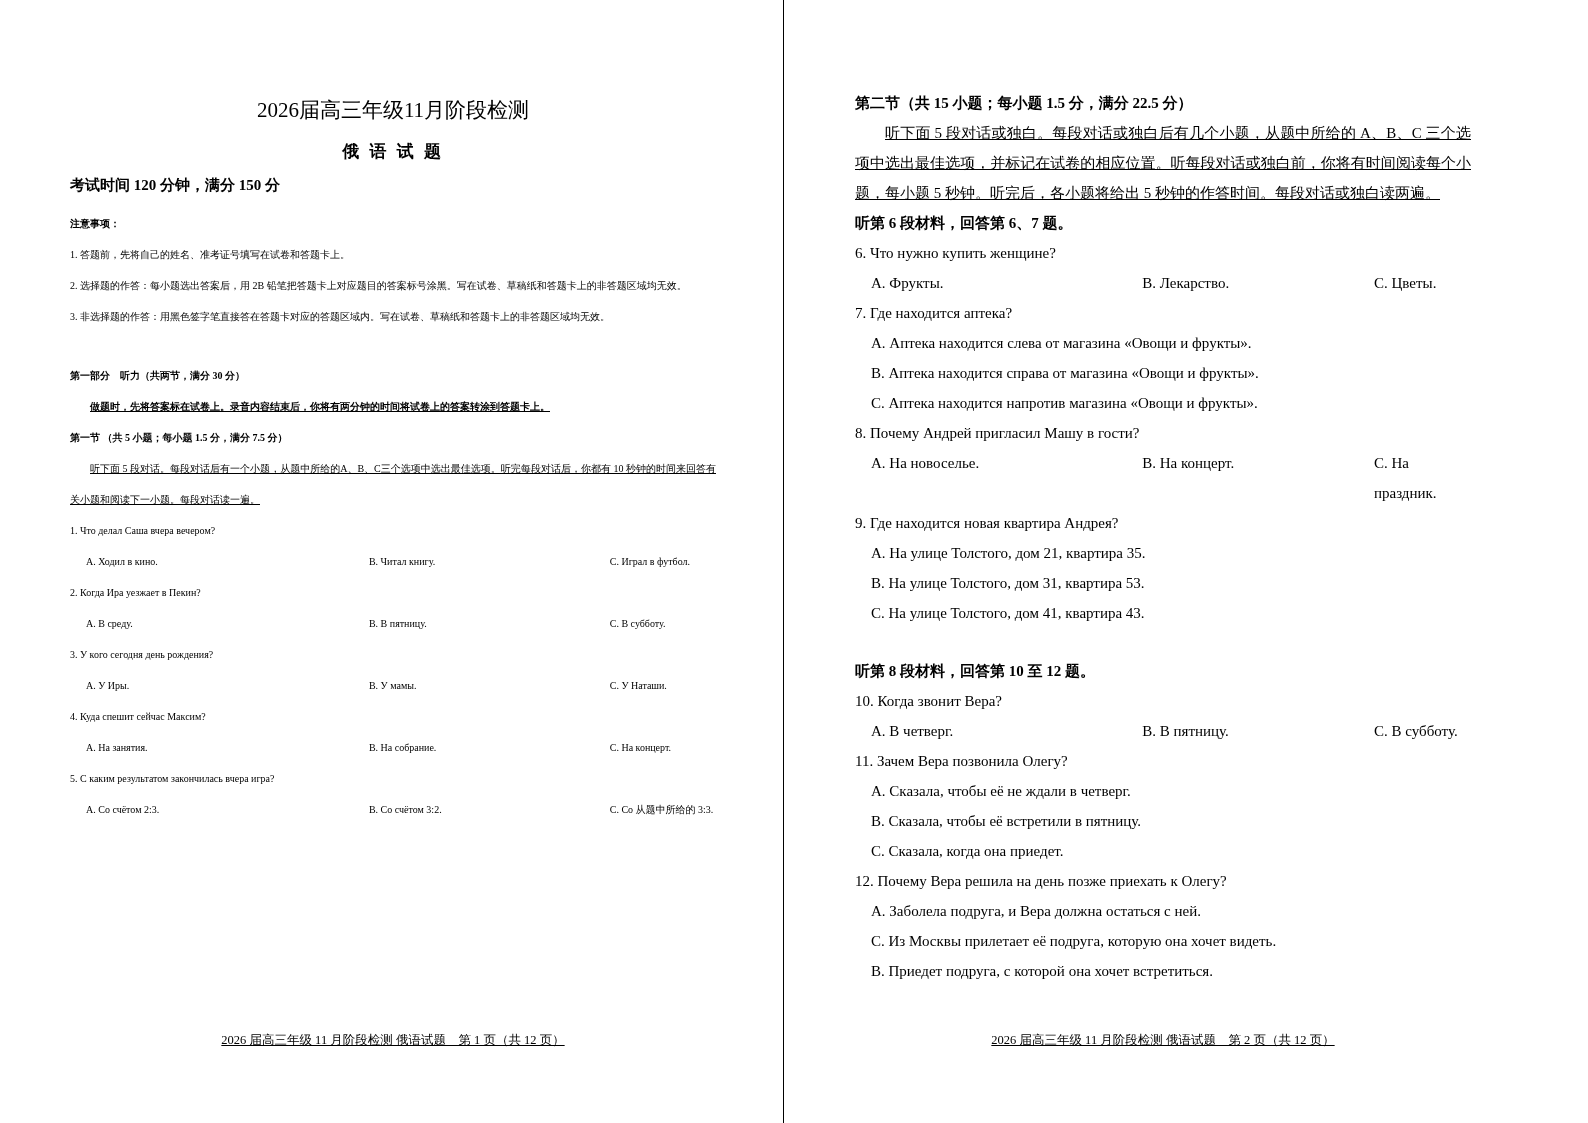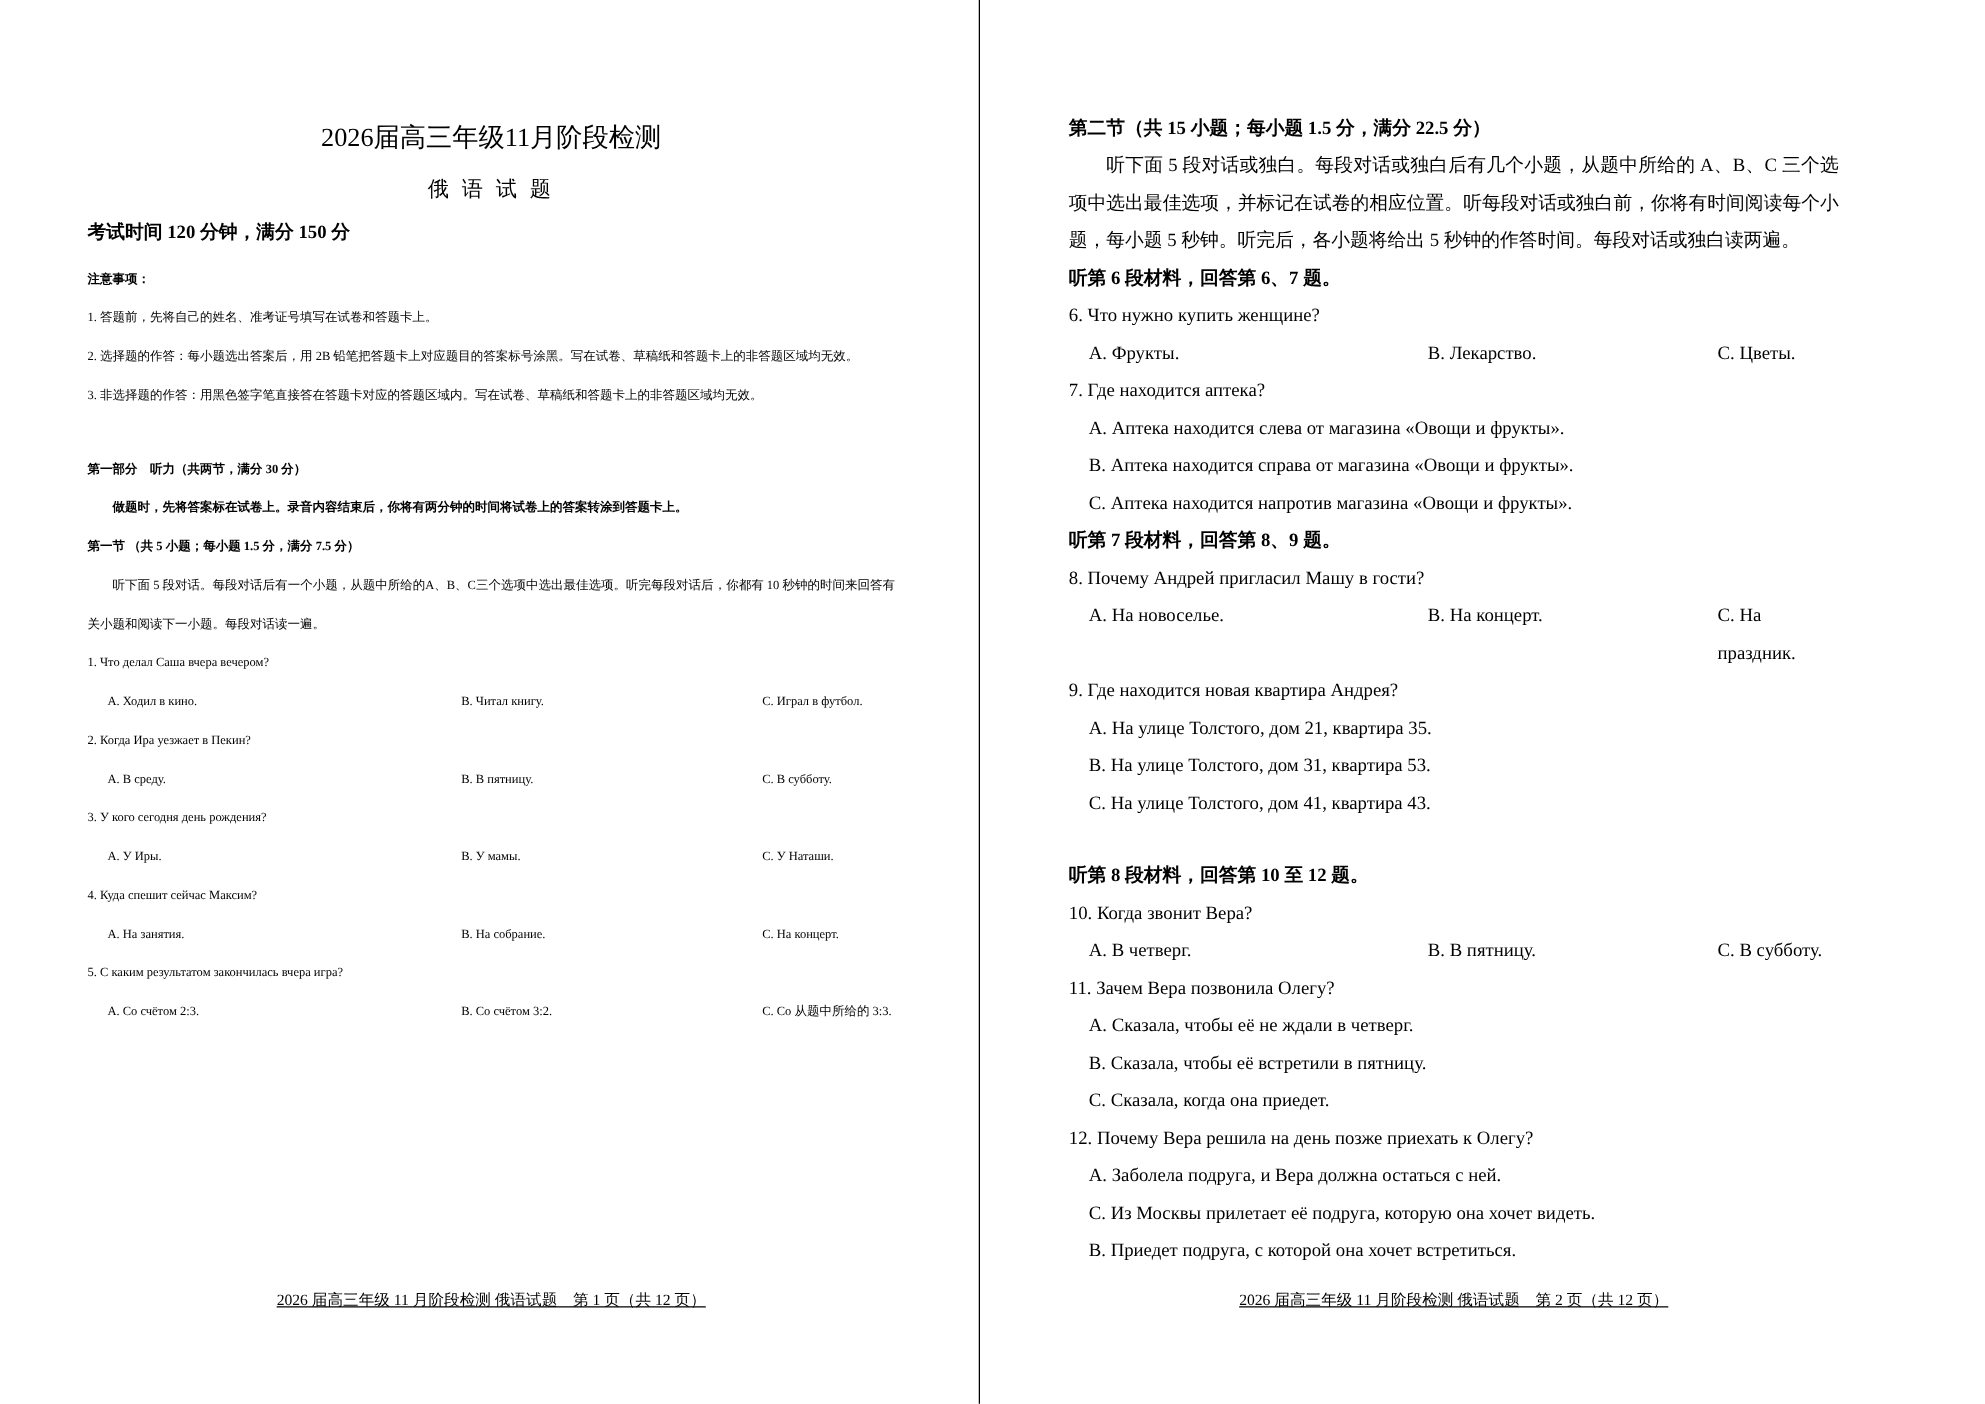--- a/index.html
+++ b/index.html
@@ -12,28 +12,28 @@
   }
   .divider {
     position: absolute; left: 783px; top: 0;
     width: 1px; height: 1123px; background: #000;
   }
   .page { position: absolute; top: 0; height: 1123px; }
   .page-1 { left: 70px; width: 646px; padding-top: 96px; }
   .page-2 { left: 855px; width: 616px; padding-top: 88px; }
 
   .title { font-size: 21px; font-weight: normal; text-align: center; margin-bottom: 16px; }
-  .subtitle { font-size: 17px; font-weight: normal; text-align: center; letter-spacing: 3px; margin-bottom: 13px; }
+  .subtitle { font-size: 17px; font-weight: bold; text-align: center; letter-spacing: 3px; margin-bottom: 13px; }
   .exam-info { font-size: 15px; font-weight: bold; text-align: left; margin-bottom: 13px; }
 
   .para, .line { font-size: 10px; line-height: 31px; }
   .page-2 .para, .page-2 .line { font-size: 15px; line-height: 30px; }
   .para { text-align: justify; }
   .bold { font-weight: bold; }
-  .indent { text-indent: 2em; }
+  .indent { text-indent: 2em; text-decoration: underline; }
   .gap-lg { margin-top: 28px; }
 
   .options-row { display: flex; gap: 47px; }
   .opt-a { width: 39%; padding-left: 16px; }
   .opt-b { width: 30%; }
   .opt-c { flex: 1; }
   .opt-stack { padding-left: 16px; }
 
   .footer {
     position: absolute; bottom: 74px; left: 0;
@@ -123,21 +123,20 @@
     </div>
   </div>
 
   <div>
     <p class="para">7. Где находится аптека?</p>
     <p class="para opt-stack">А. Аптека находится слева от магазина «Овощи и фрукты».</p>
     <p class="para opt-stack">В. Аптека находится справа от магазина «Овощи и фрукты».</p>
     <p class="para opt-stack">С. Аптека находится напротив магазина «Овощи и фрукты».</p>
   </div>
 
-  <p class="para bold">听第 7 段材料，回答第 8、9 题。</p>
 
   <div>
     <p class="para">8. Почему Андрей пригласил Машу в гости?</p>
     <div class="options-row line">
       <span class="opt-a">А. На новоселье.</span>
       <span class="opt-b">В. На концерт.</span>
       <span class="opt-c">С. На праздник.</span>
     </div>
   </div>
 

